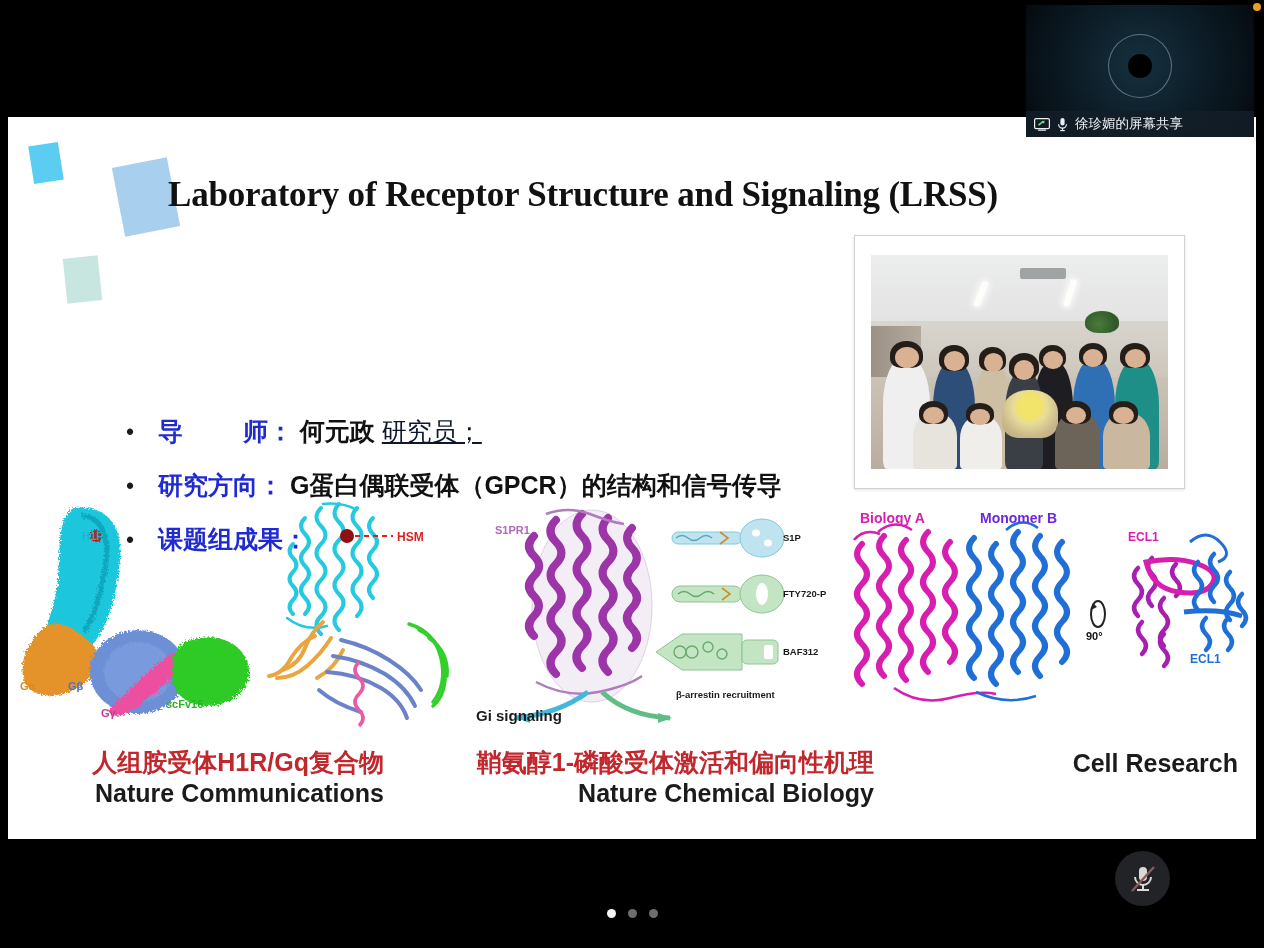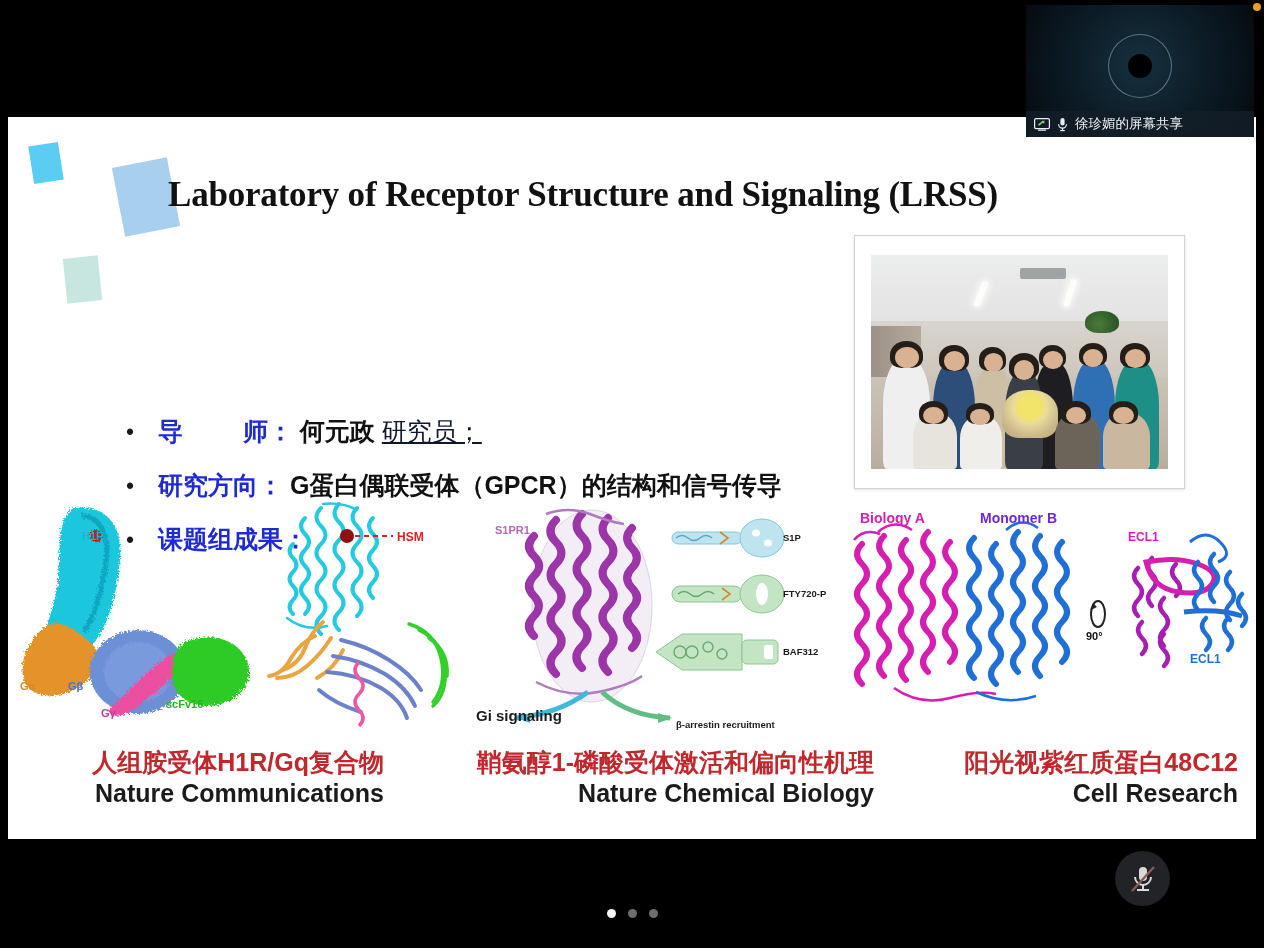--- a/index.html
+++ b/index.html
@@ -350,21 +350,21 @@
           <path d="M112 190 q-30 22 -72 26" stroke="#43b8db" stroke-width="5" fill="none"></path>
           <path d="M40 216 l14 -5 l0 10 z" fill="#43b8db"></path>
           <path d="M126 190 q26 24 68 26" stroke="#5fbd85" stroke-width="5" fill="none"></path>
           <path d="M196 216 l-14 -5 l0 10 z" fill="#5fbd85"></path>
         </svg>
         <span class="fig-label" style="left:8px; top:22px; color:#b368b8; font-size:11px;margin-left:11px;">S1PR1</span>
         <span class="fig-label" style="left:307px; top:30px; color:#1b1b1b; font-size:9.5px;">S1P</span>
         <span class="fig-label" style="left:307px; top:86px; color:#1b1b1b; font-size:9.5px;">FTY720-P</span>
         <span class="fig-label" style="left:307px; top:144px; color:#1b1b1b; font-size:9.5px;">BAF312</span>
         <span class="fig-label" style="left:0px; top:205px; color:#1b1b1b; font-size:15px;">Gi signaling</span>
-        <span class="fig-label" style="left:200px; top:217px; color:#1b1b1b; font-size:9.5px;">β-arrestin recruitment</span>
+        <span class="fig-label" style="left:200px; top:187px; color:#1b1b1b; font-size:9.5px;">β-arrestin recruitment</span>
       </div>
 
       <div class="fig" style="left:838px; top:10px; width:410px; height:228px;">
         <svg width="410" height="228" viewBox="0 0 410 228">
 
           <g stroke="#d61fb0" stroke-width="6" fill="none" stroke-linecap="round">
             <path d="M16 42 q-10 10 0 20 q10 10 0 20 q-10 10 0 20 q10 10 0 20 q-10 10 0 20 q10 10 0 20 q-10 10 0 20"></path>
             <path d="M38 34 q-10 10 0 20 q10 10 0 20 q-10 10 0 20 q10 10 0 20 q-10 10 0 20 q10 10 0 20 q-10 10 0 20"></path>
             <path d="M60 38 q-10 10 0 20 q10 10 0 20 q-10 10 0 20 q10 10 0 20 q-10 10 0 20 q10 10 0 20 q-10 10 0 20"></path>
             <path d="M82 30 q-10 10 0 20 q10 10 0 20 q-10 10 0 20 q10 10 0 20 q-10 10 0 20 q10 10 0 20 q-10 10 0 20"></path>
@@ -421,21 +421,20 @@
 
     <div class="caption" id="cap-1">
       <div class="cap-cn">人组胺受体H1R/Gq复合物</div>
       <div class="cap-en">Nature Communications</div>
     </div>
     <div class="caption" id="cap-2">
       <div class="cap-cn">鞘氨醇1-磷酸受体激活和偏向性机理</div>
       <div class="cap-en">Nature Chemical Biology</div>
     </div>
     <div class="caption" id="cap-3">
-      <div class="cap-cn">阳光视紫红质蛋白48C12</div>
       <div class="cap-en">Cell Research</div>
     </div>
   </div>
 
   <div id="video-tile">
     <div id="avatar-eye"></div>
     <div id="share-bar">
       <svg class="mini-icon" width="16" height="13" viewBox="0 0 16 13">
         <rect x="0.6" y="0.6" width="14.8" height="10" rx="1.4" fill="none" stroke="#eaf0f4" stroke-width="1.2"></rect>
         <rect x="4" y="11.6" width="8" height="1.2" rx="0.6" fill="#eaf0f4"></rect>

